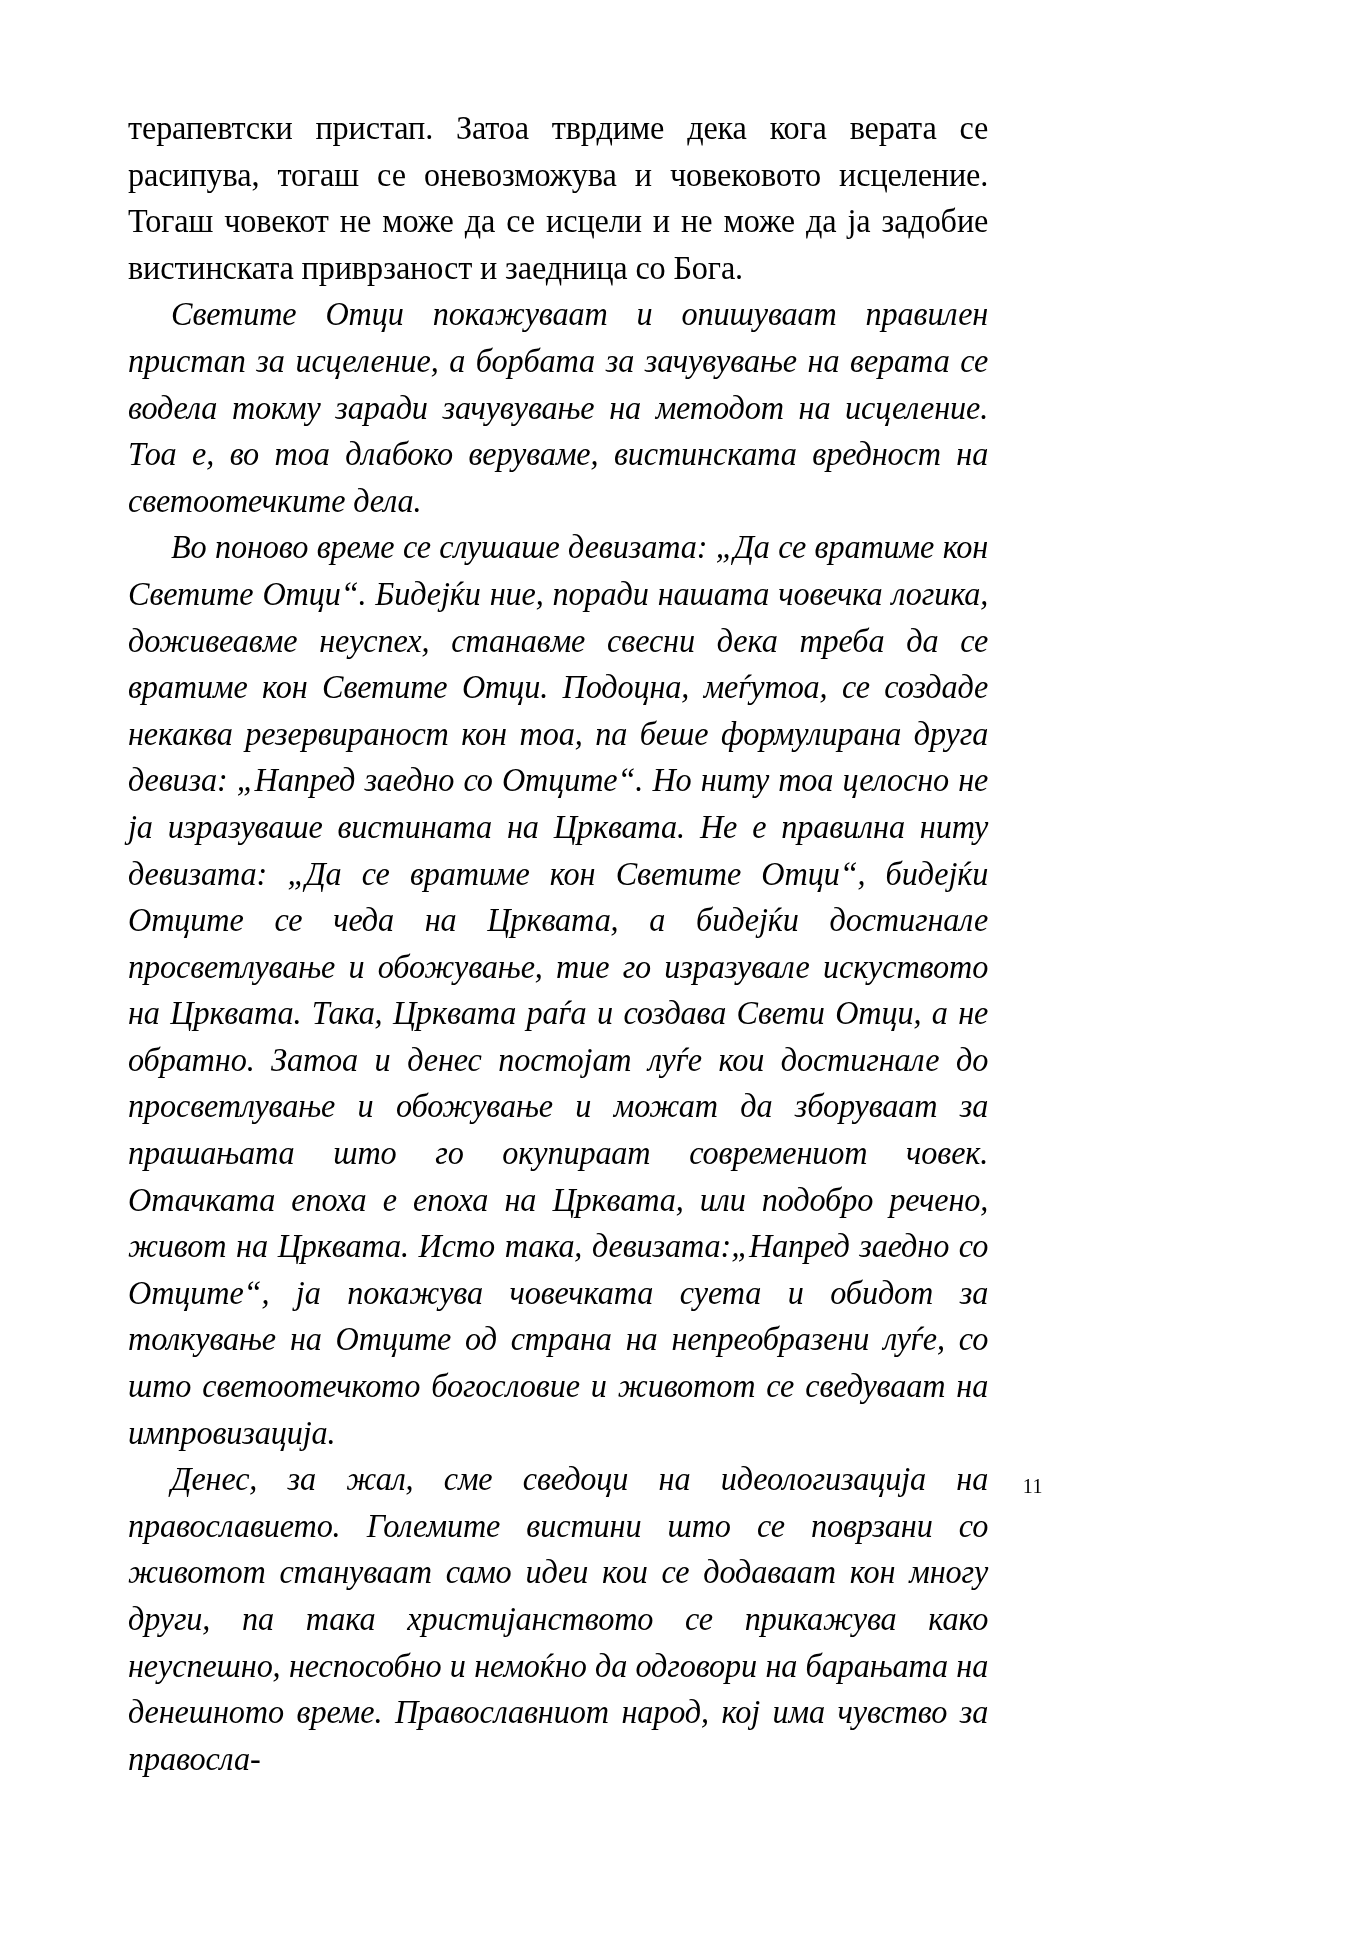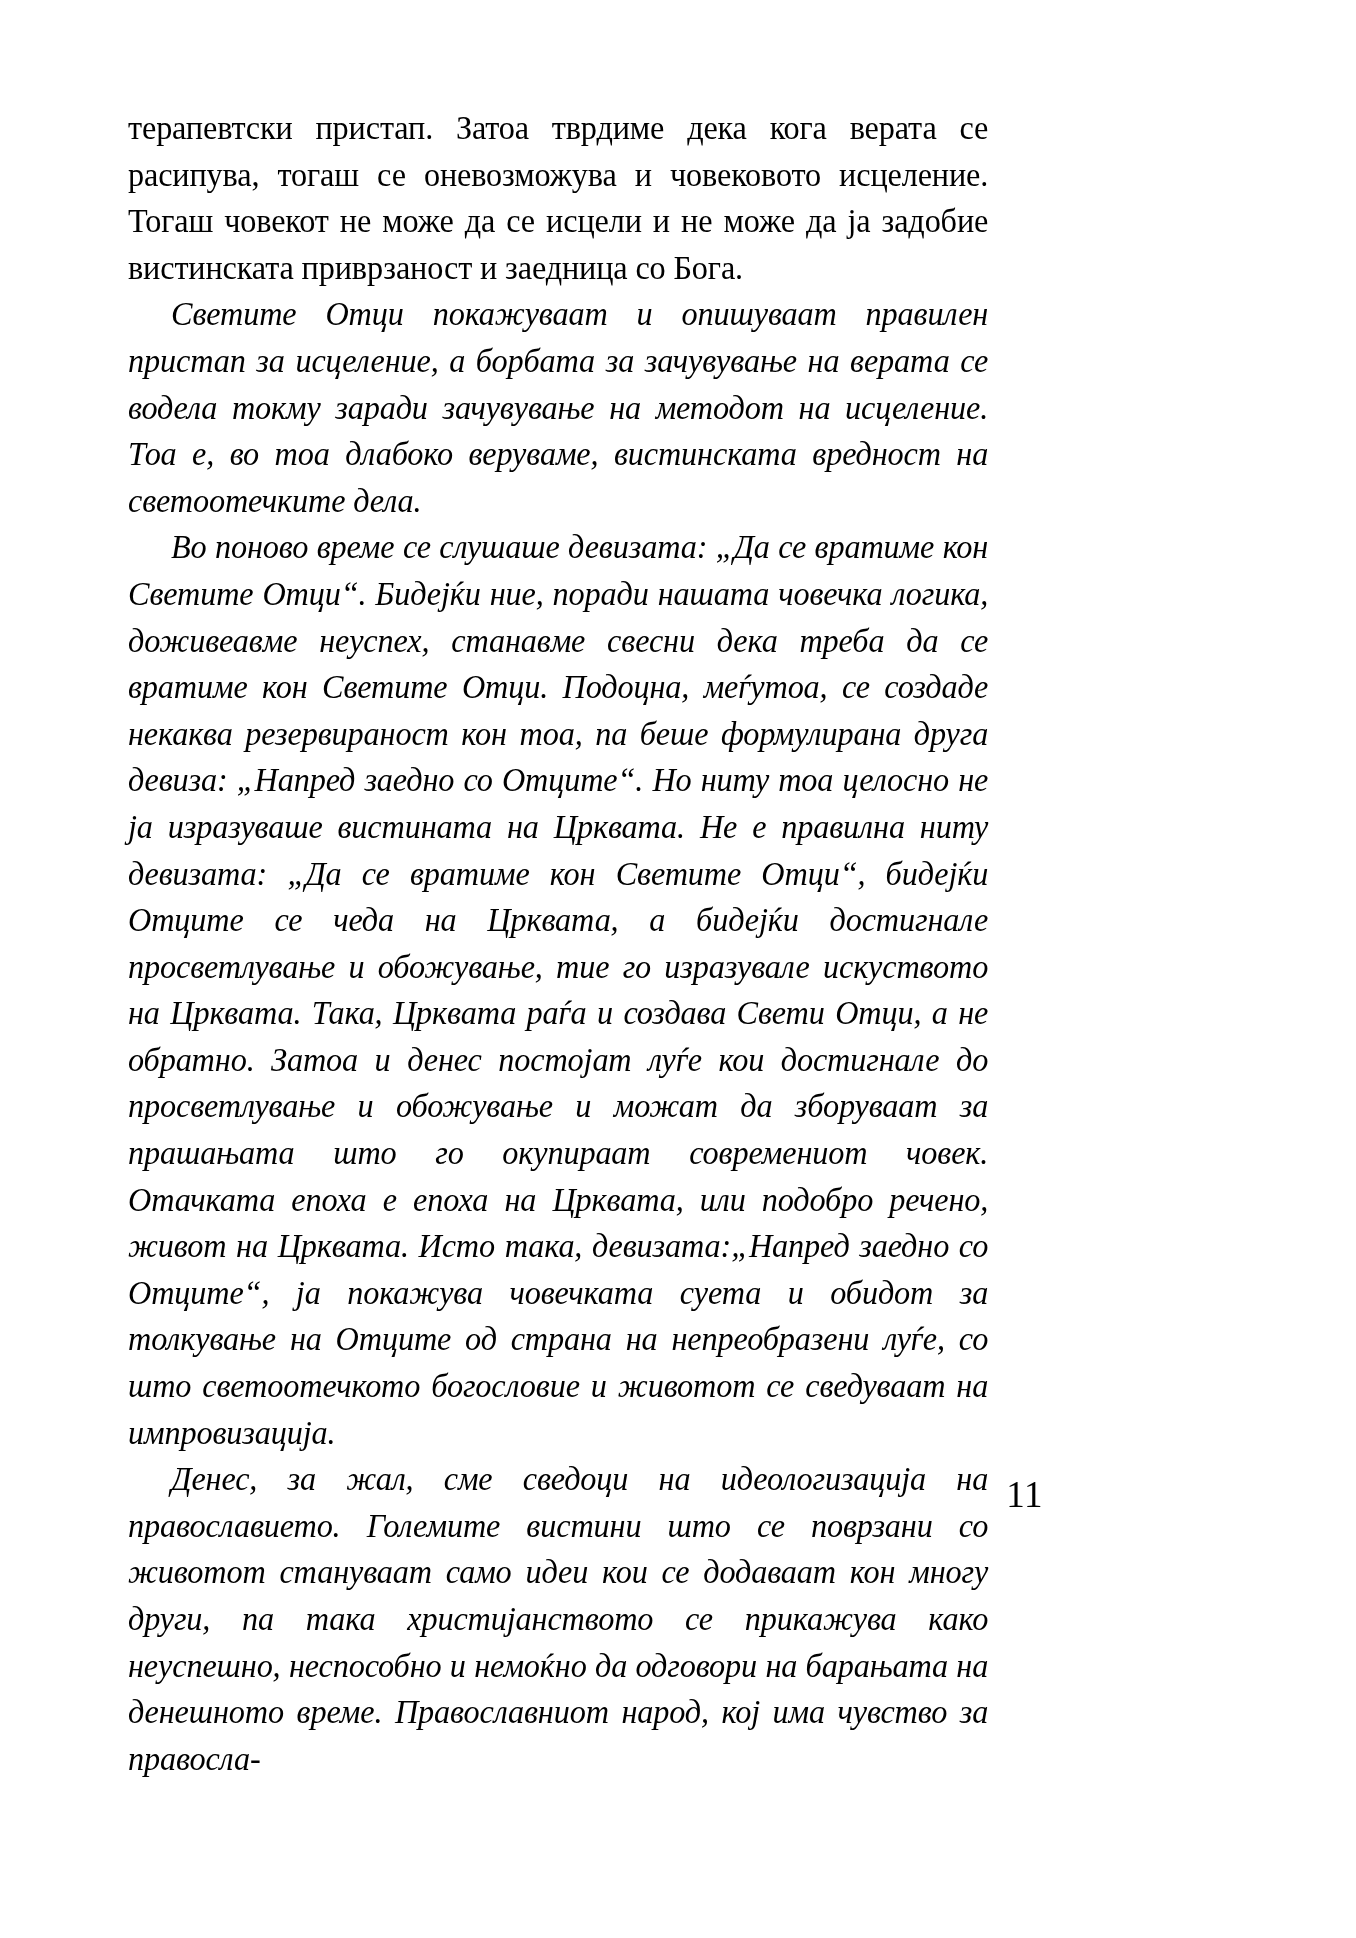--- a/index.html
+++ b/index.html
@@ -55,21 +55,21 @@
     display: block;
     transform: scaleX(0.935);
     transform-origin: left top;
     width: 920px;
   }
 
   .pagenum {
     position: absolute;
     right: 128px;
     top: 1476px;
-    font-size: 37px;
+    font-size: 20px;
     line-height: 1;
     text-align: right;
     letter-spacing: 0.5px;
   }
 </style>
 </head>
 <body>
 
 <div class="page">
 

